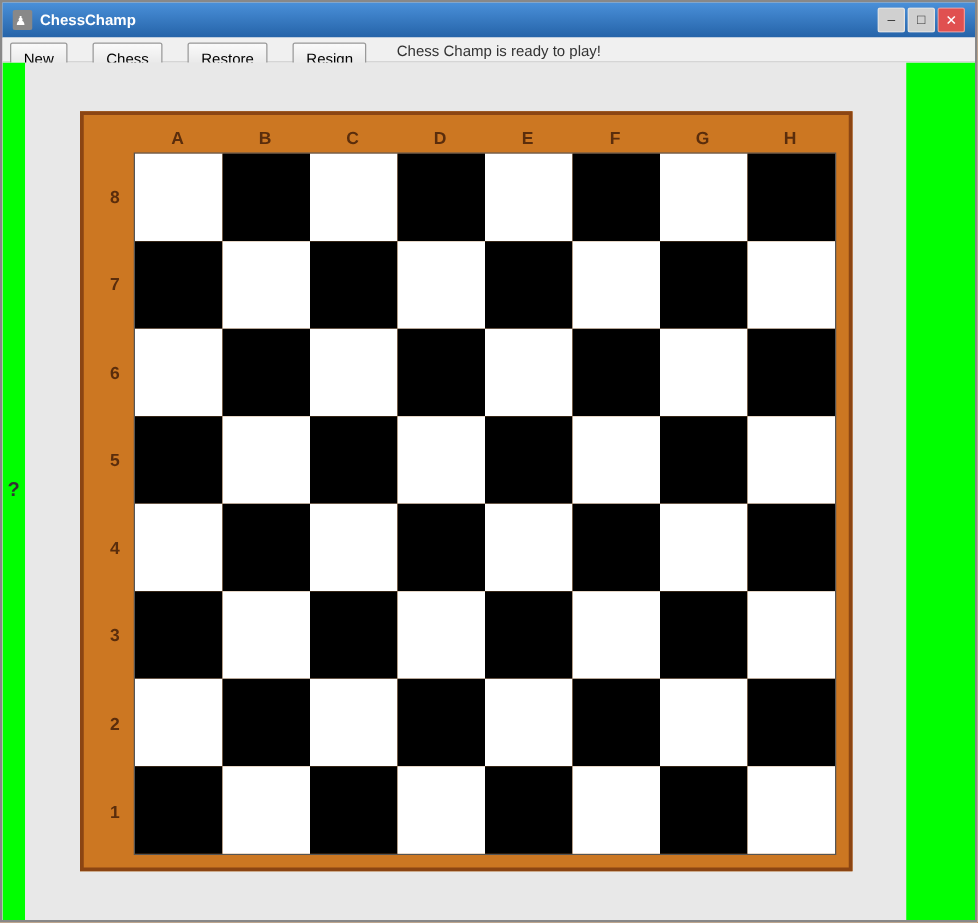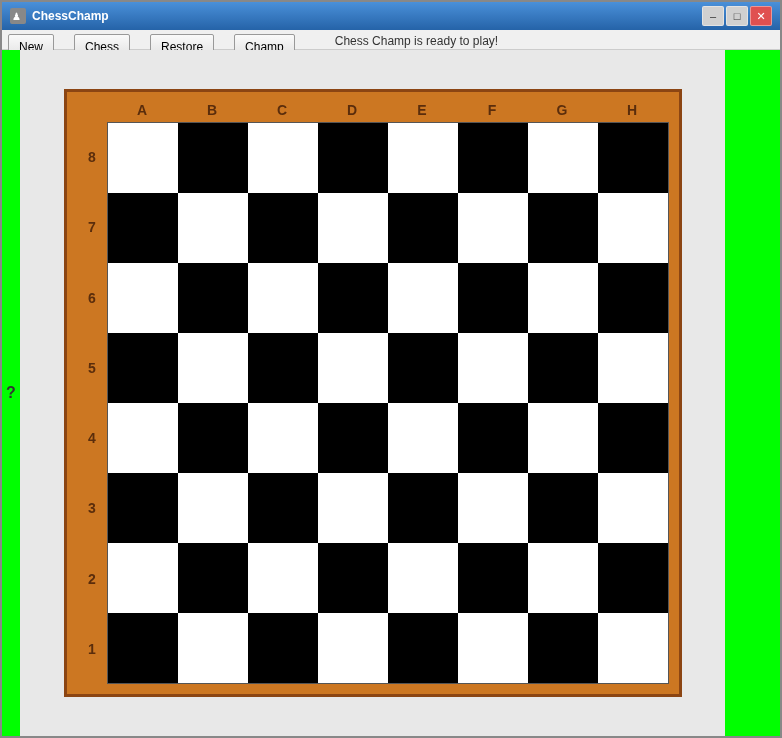--- a/index.html
+++ b/index.html
@@ -74,21 +74,21 @@
       border: 1px solid #999;
       background: linear-gradient(to bottom, #fafafa, #e0e0e0);
       font-size: 12px;
       cursor: pointer;
       border-radius: 2px;
       height: 26px;
     }
     .status-text {
       font-size: 12px;
       color: #333;
-      margin-left: 20px;
+      margin-left: 4px;
     }
     .main-area {
       flex: 1;
       background: #e8e8e8;
       display: flex;
       align-items: center;
       justify-content: center;
       position: relative;
       overflow: hidden;
     }
@@ -190,21 +190,21 @@
       <button class="title-btn">–</button>
       <button class="title-btn">□</button>
       <button class="title-btn close">✕</button>
     </div>
   </div>
 
   <div class="toolbar">
     <button class="toolbar-btn">New</button>
     <button class="toolbar-btn">Chess</button>
     <button class="toolbar-btn">Restore</button>
-    <button class="toolbar-btn">Champ</button>
+    <button class="toolbar-btn">Resign</button>
     <span class="status-text">Chess Champ is ready to play!</span>
   </div>
 
   <div class="main-area">
     <div class="green-left"></div>
     <div class="green-right"></div>
     <span class="question-mark">?</span>
 
     <div class="board-container">
       <div class="board-with-labels">

